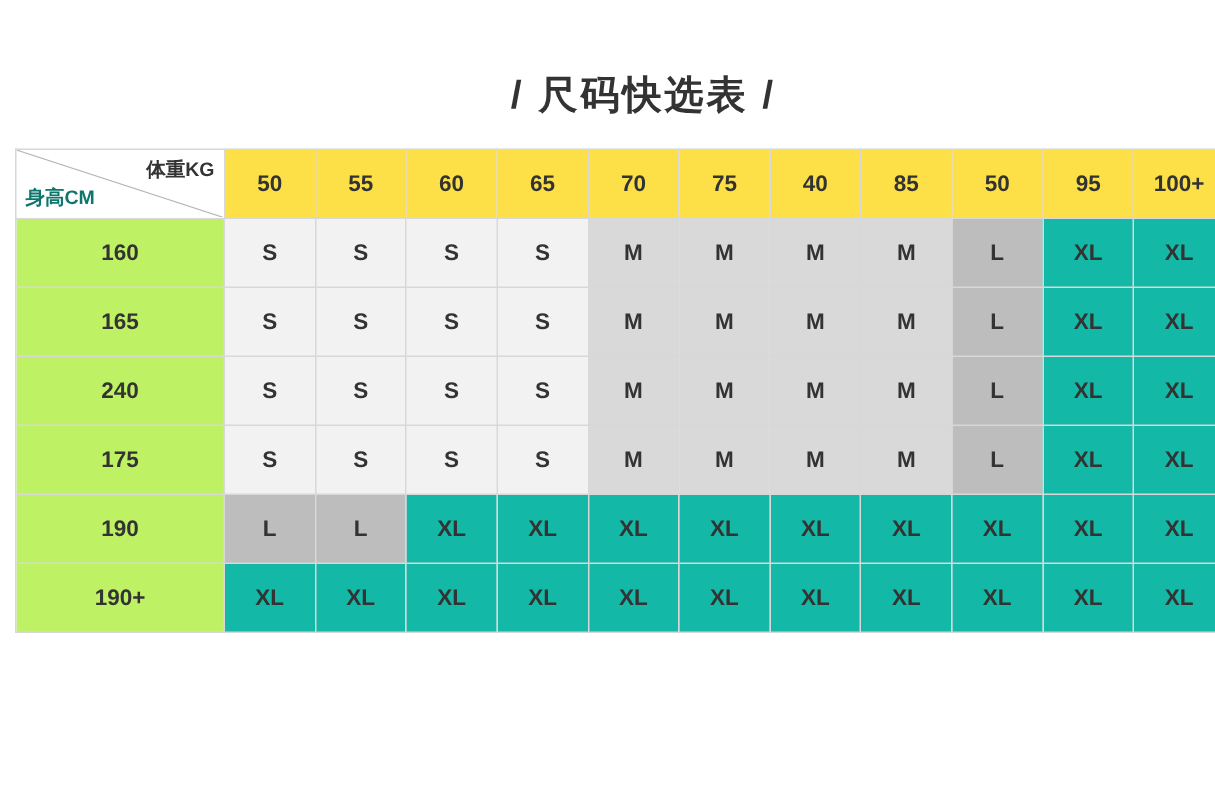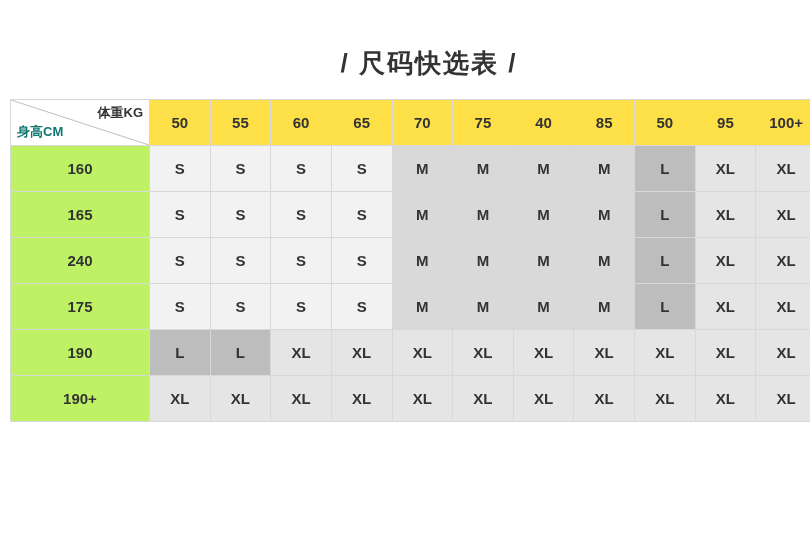--- a/index.html
+++ b/index.html
@@ -89,21 +89,21 @@
   td.cell {
     font-size: 14px;
     font-weight: bold;
   }
   
   .sh-s  { background: #f2f2f2; color: #666666; }
   .sh-m1 { background: #d9d9d9; color: #ffffff; }
   .sh-m2 { background: #cfcfcf; color: #ffffff; }
   .sh-l1 { background: #bdbdbd; color: #ffffff; }
   .sh-l2 { background: #b3b3b3; color: #ffffff; }
-  .sh-xl { background: #e5e5e5; color: #ffffff; }
+  .sh-xl { background: #14b8a6; color: #ffffff; }
 </style>
 </head>
 <body>
 
 <div class="page">
 
   <div class="title">/ 尺码快选表 /</div>
 
   <table class="size-table">
     <thead>

